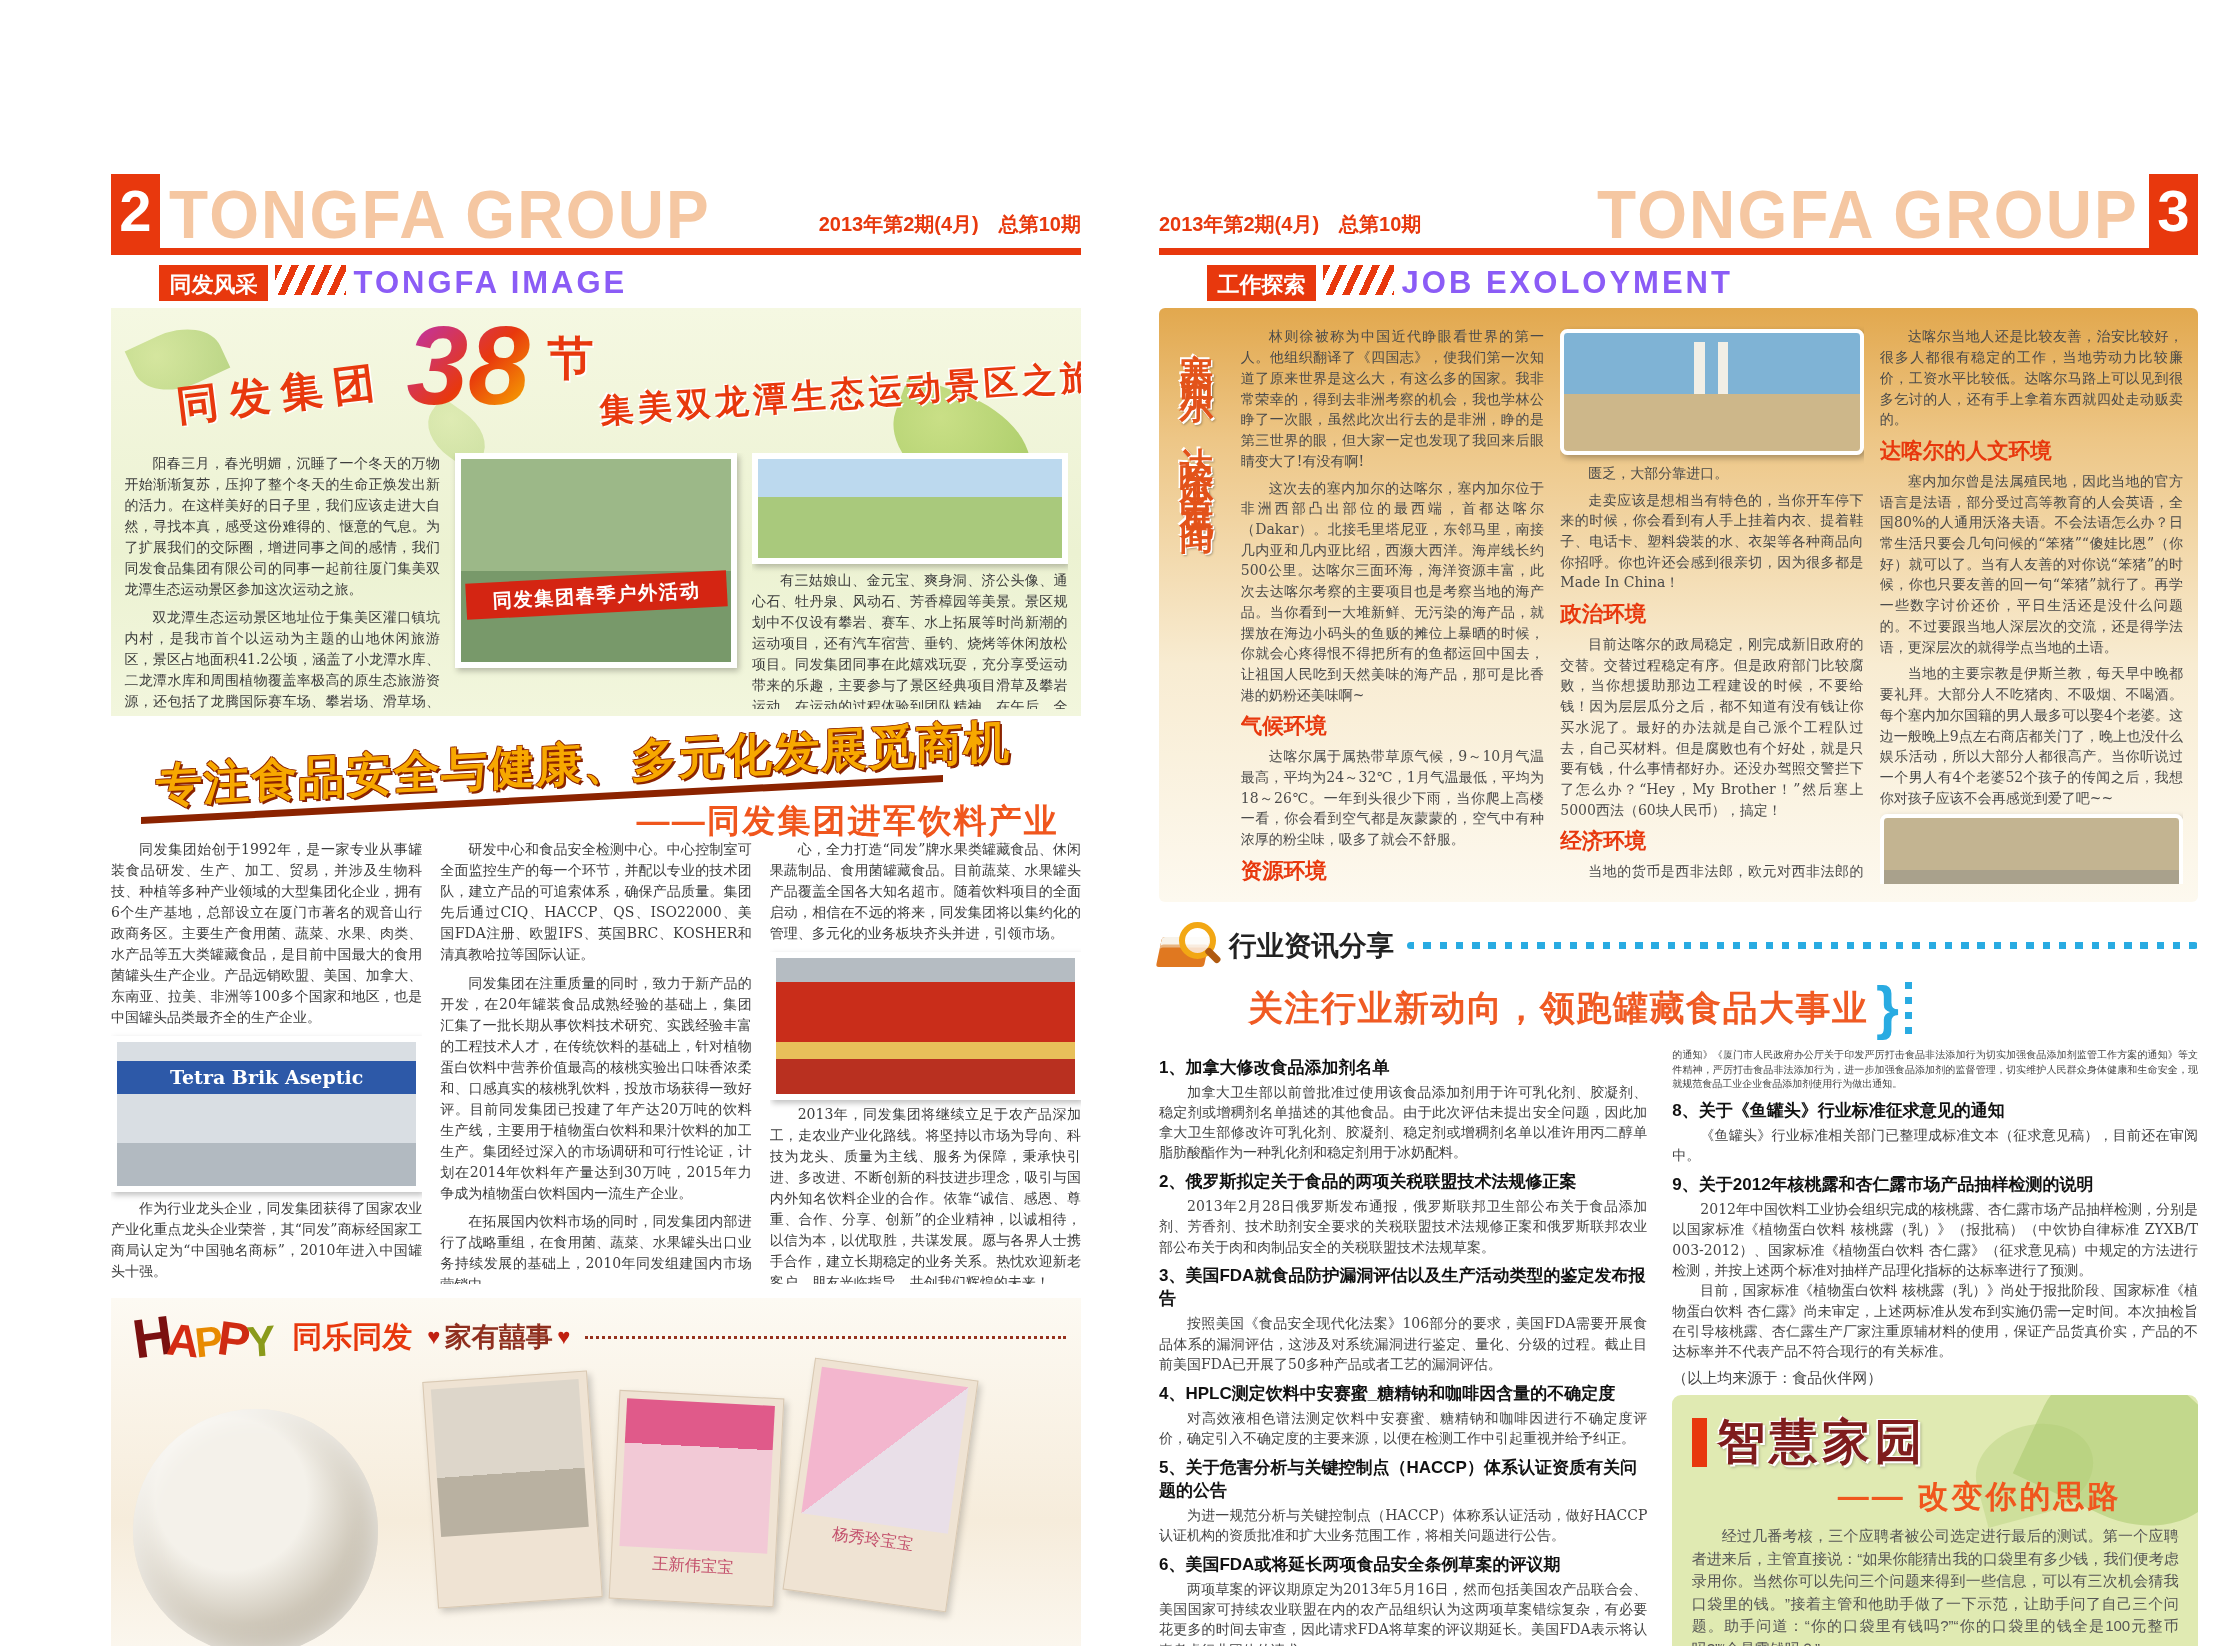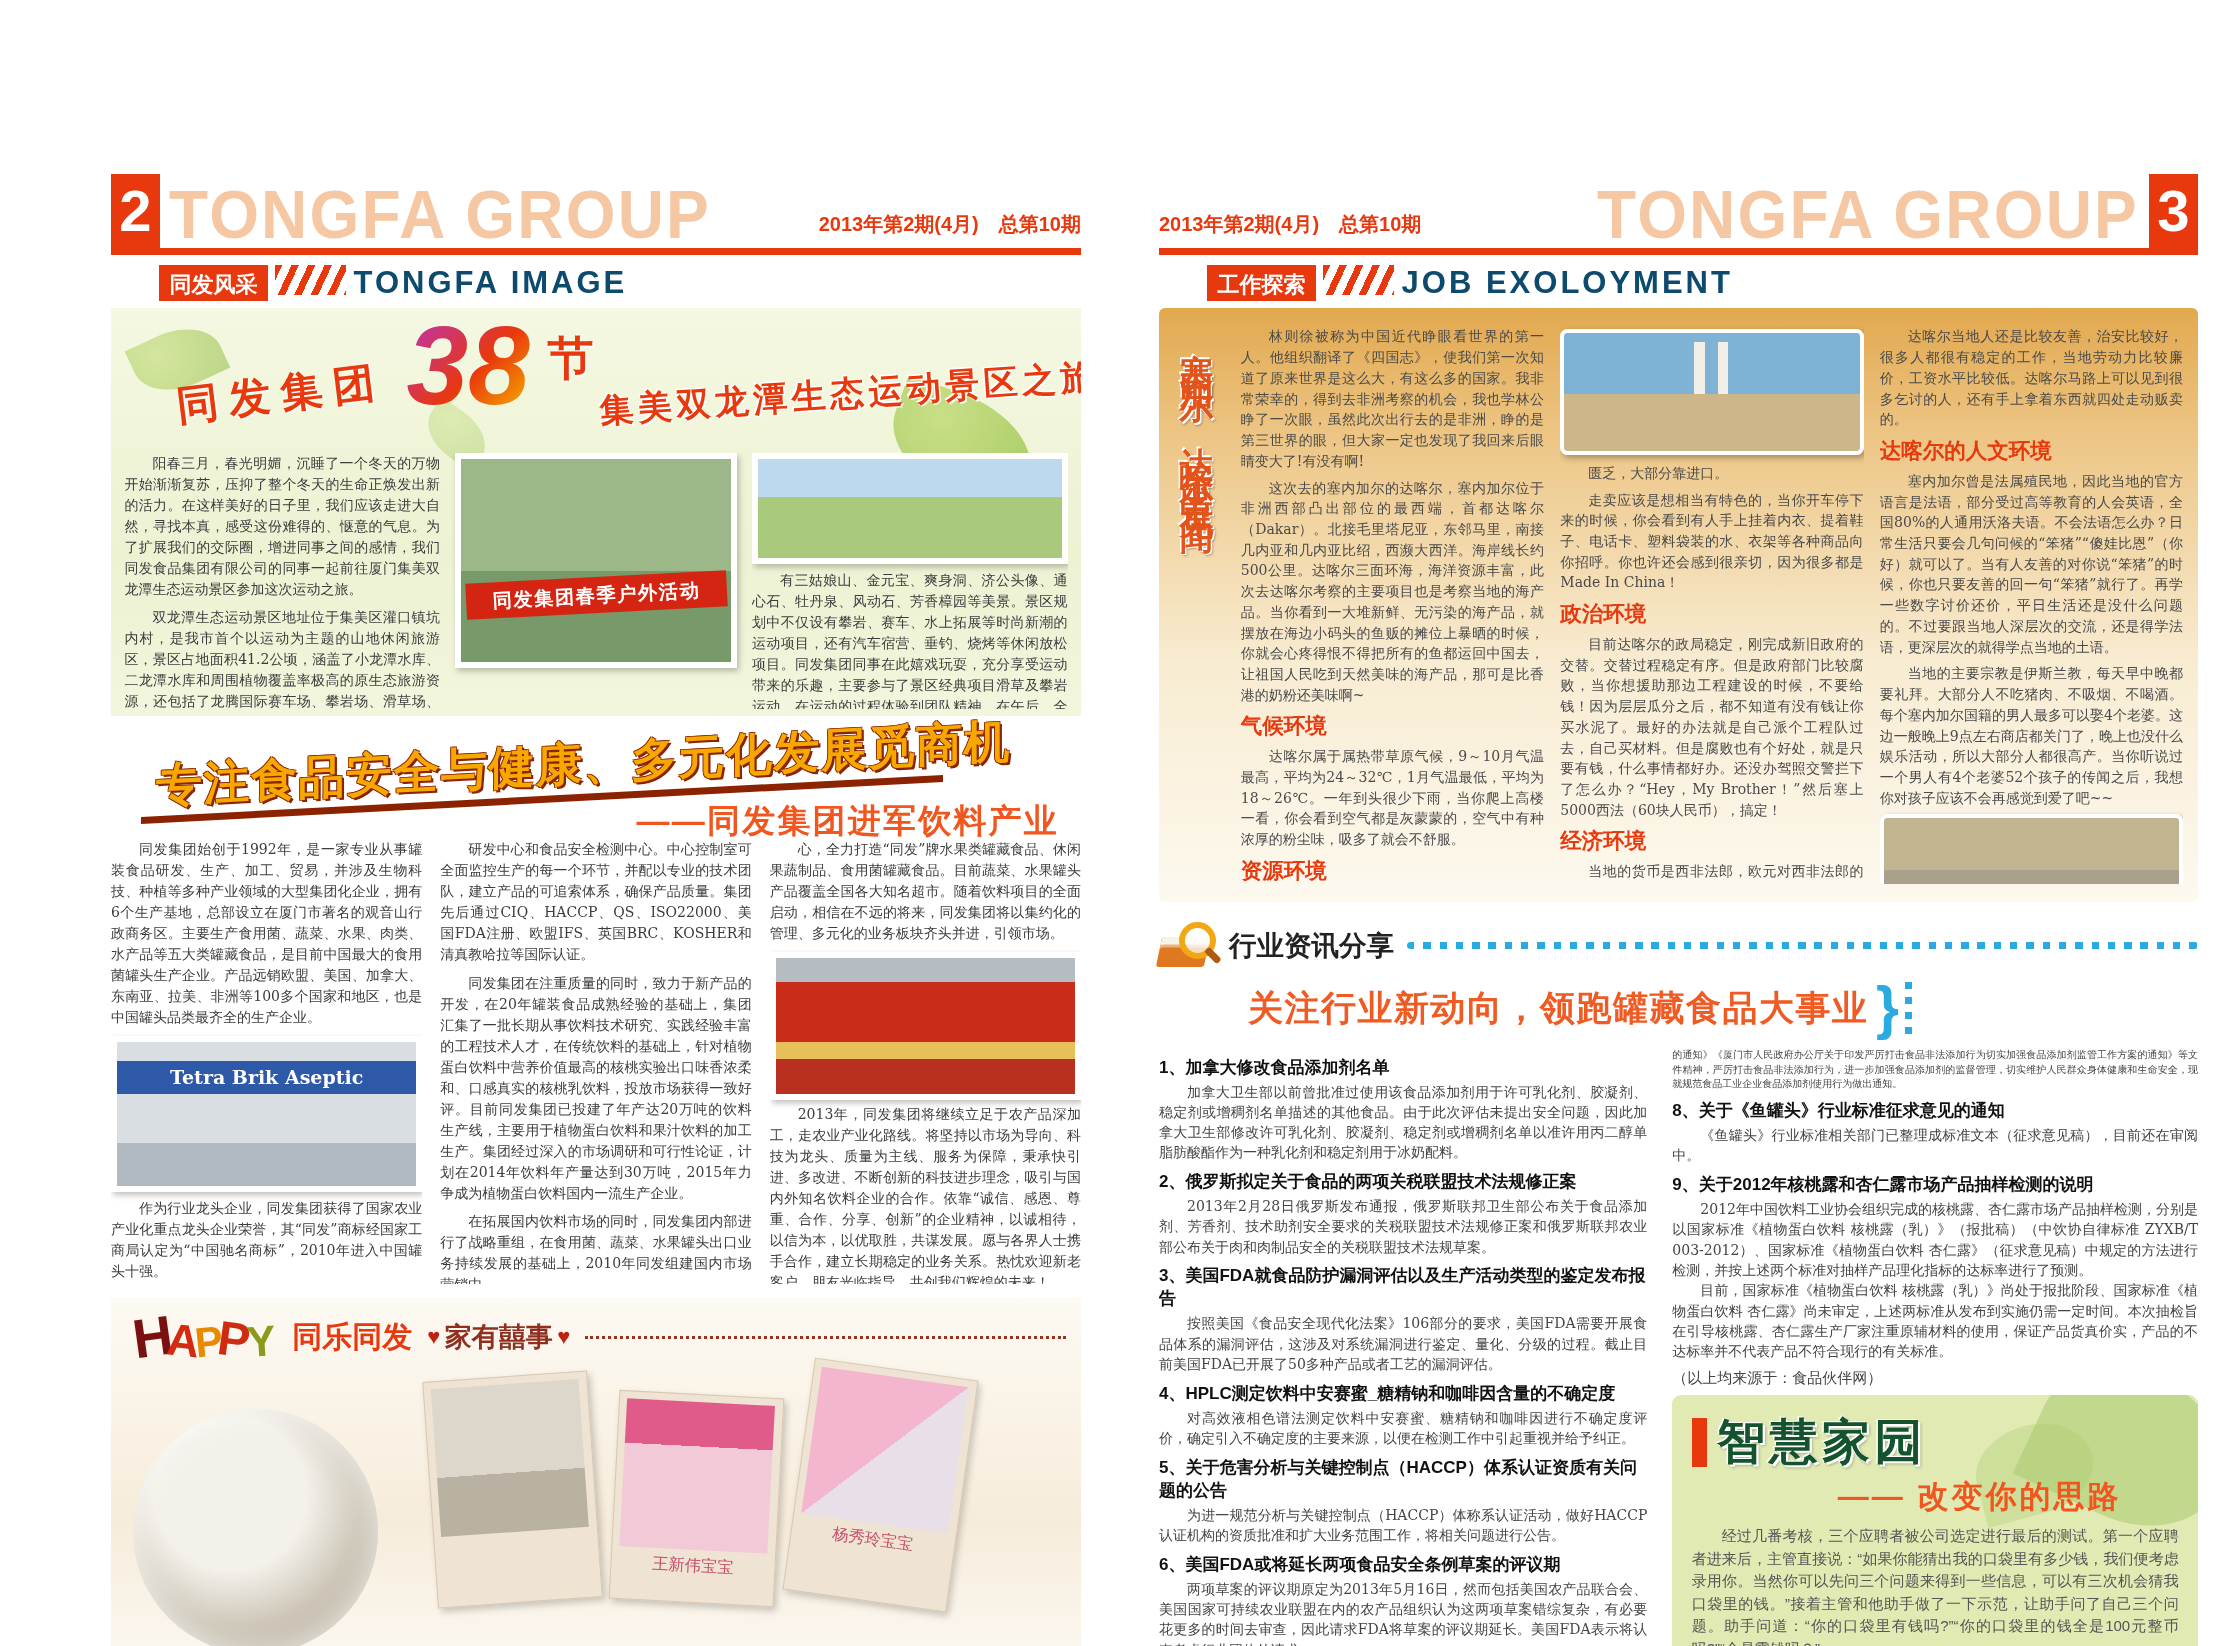--- a/index.html
+++ b/index.html
@@ -15,21 +15,21 @@
   .numbox{position:absolute;top:0;width:49px;height:74px;background:#e8380d;color:#fff;
           font-weight:bold;font-size:58px;text-align:center;line-height:74px;}
   .masthead{position:absolute;top:3px;font-weight:bold;font-size:64px;letter-spacing:2.2px;
             color:#f5c7a2;transform:scaleY(1.08);white-space:nowrap;}
   .issue{position:absolute;bottom:10.4px;font-size:20px;font-weight:bold;color:#e8380d;white-space:nowrap;}
   .rule{height:6.7px;background:#e8380d;}
   .sectag{display:flex;margin:10.4px 0 7.4px 0;height:36px;padding-left:48px;}
   .tagbox{background:#e8380d;color:#fff;font-weight:bold;font-size:22px;padding:4.5px 10.4px;}
   .hatch{width:71px;height:30px;margin:0 7.4px;
          background:repeating-linear-gradient(115deg,#e8380d 0 6.7px,transparent 6.7px 15px);}
-  .tagen{color:#0c4a6e;font-weight:bold;font-size:31px;letter-spacing:3px;}
+  .tagen{color:#8b5cf6;font-weight:bold;font-size:31px;letter-spacing:3px;}
 
   
   #pageL .inner{padding:174px 33px 0 111px;}
   .a1{background:linear-gradient(180deg,#f5f8e2 0%,#ecf2d2 60%,#f2f6dd 100%);
       position:relative;padding:7.4px 13.4px;overflow:hidden;}
   .leaf{position:absolute;border-radius:0 60% 0 60%;
         background:radial-gradient(circle at 30% 30%,#bcd86a,#8fbc3f);opacity:.55;}
   .leaf.l1{width:89px;height:59px;left:22px;top:22px;transform:rotate(-25deg);}
   .leaf.l2{width:148px;height:97px;right:45px;top:89px;transform:rotate(20deg);opacity:.75;}
   .leaf.l3{width:67px;height:45px;left:312px;top:104px;transform:rotate(35deg);opacity:.35;}
@@ -161,21 +161,21 @@
            font-family:"DejaVu Serif","Liberation Serif",serif;}
 
   
   .wisdom{margin-top:7.4px;background:#e0eab2;border-radius:9px;position:relative;
           padding:15px 19.3px;overflow:hidden;}
   .swirl{position:absolute;border-radius:50% 50% 50% 0;background:rgba(170,200,110,.55);}
   .sw1{width:193px;height:148px;right:-30px;top:-22px;transform:rotate(25deg);}
   .sw2{width:119px;height:89px;right:104px;top:30px;transform:rotate(-15deg);opacity:.6;}
   .whead{position:relative;display:flex;align-items:center;}
   .wbar{width:15px;height:49px;background:#e8380d;margin-right:10.4px;flex:none;}
-  .wtitle{font-size:48px;font-weight:bold;color:#14532d;letter-spacing:4.5px;
+  .wtitle{font-size:48px;font-weight:bold;color:#7f1d1d;letter-spacing:4.5px;
           text-shadow:2.2px 2.2px 0 #fff,-1.5px -1.5px 0 #fff,3px 3px 3px rgba(0,0,0,.25);}
   .wsub{position:relative;text-align:center;color:#f0561d;font-weight:bold;font-size:31px;
         margin:1.5px 0 7.4px 89px;letter-spacing:3px;}
   .wisdom p.story{position:relative;margin:0 0 4.5px 0;font-size:15px;line-height:1.5;color:#555;
            text-indent:2em;text-align:justify;}
 </style>
 </head>
 <body>
 
 <div class="page" id="pageL">

